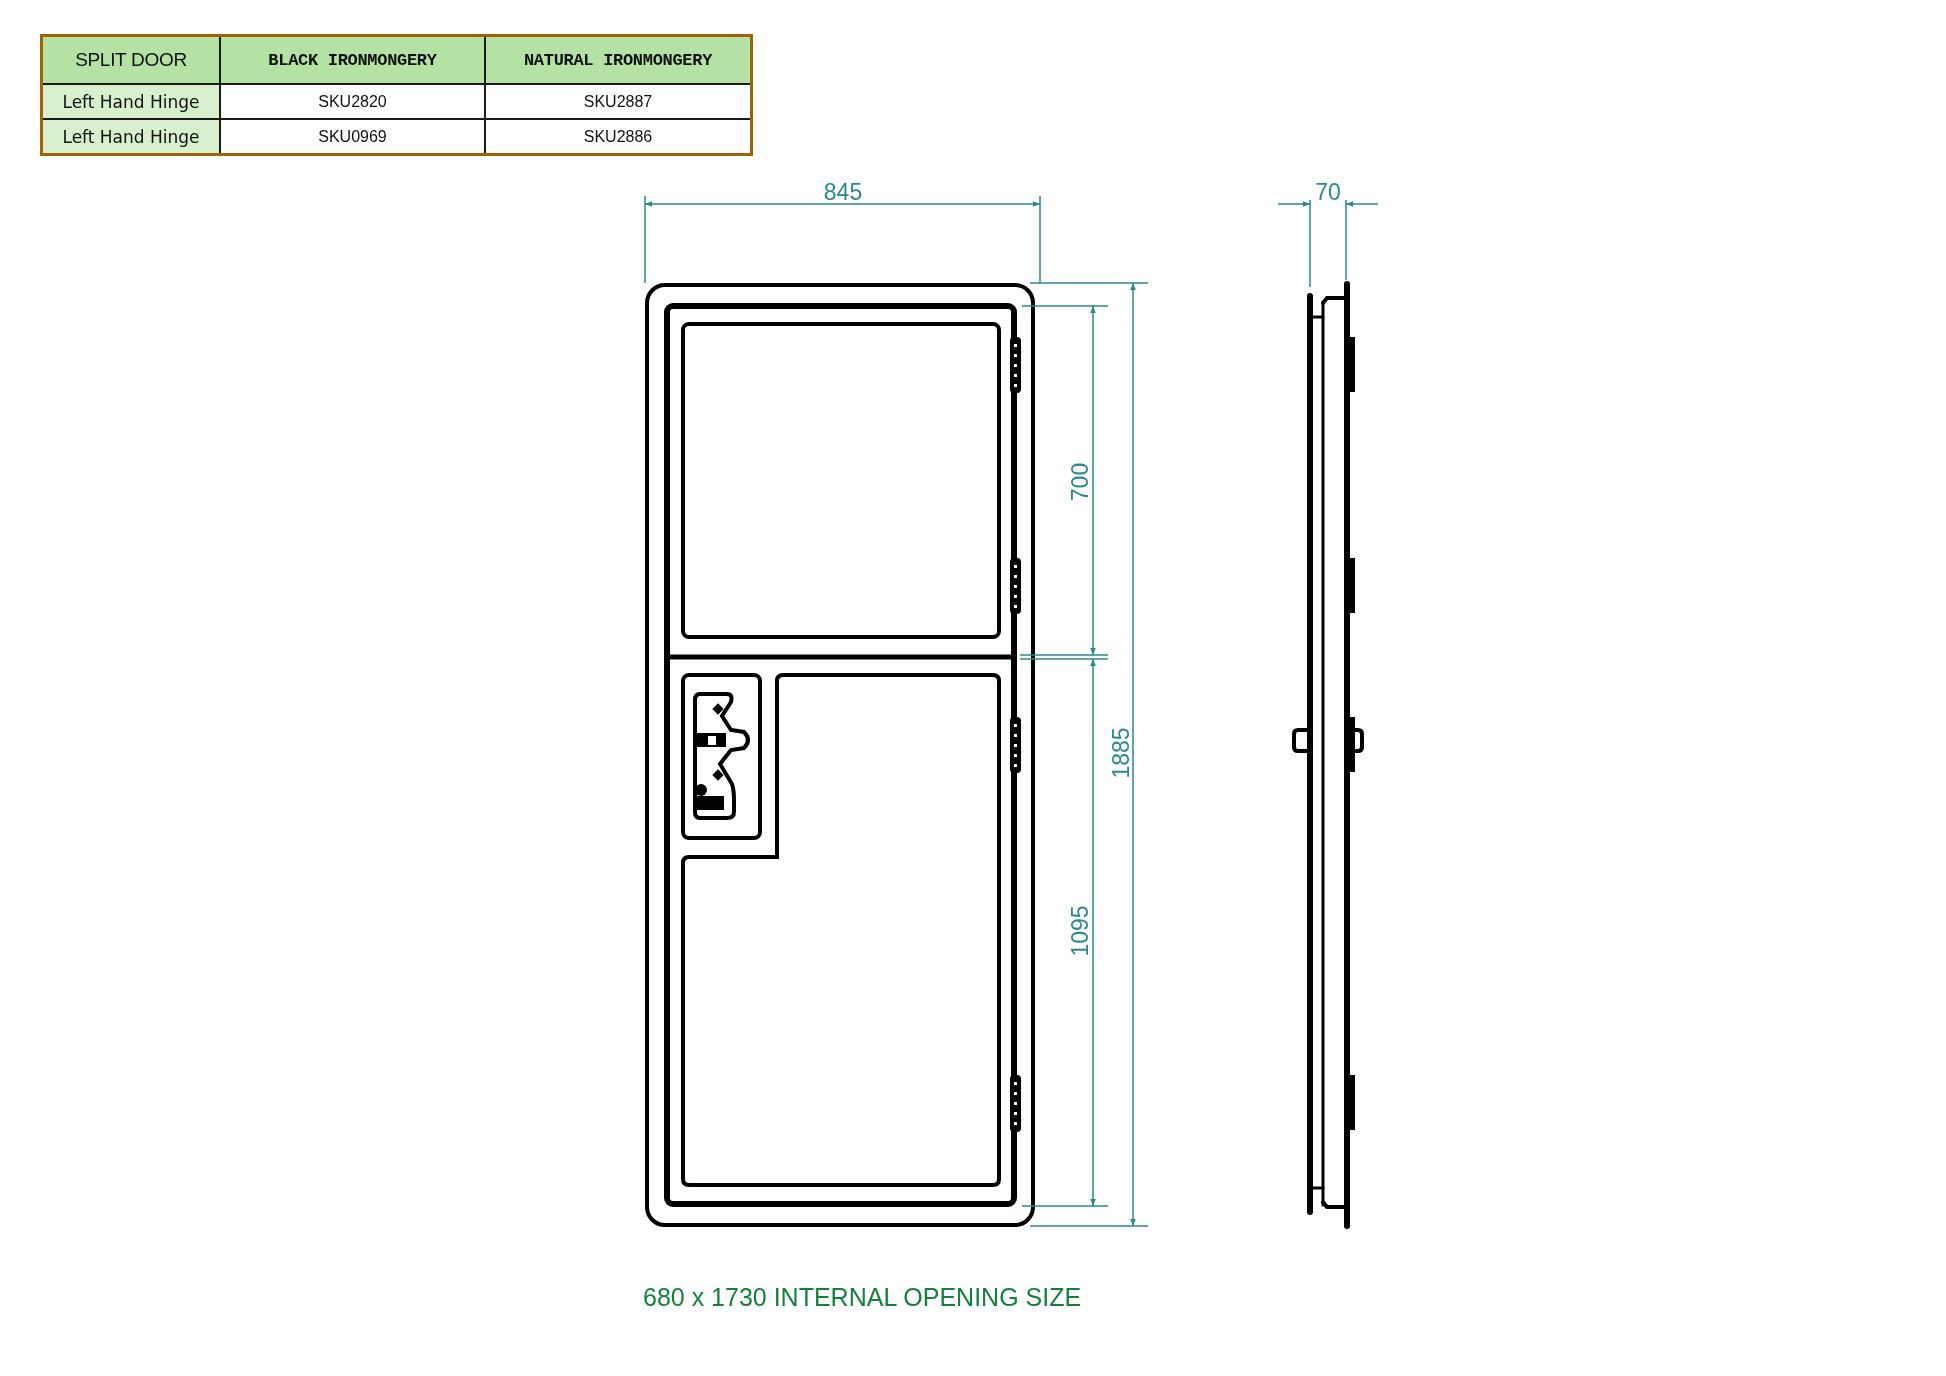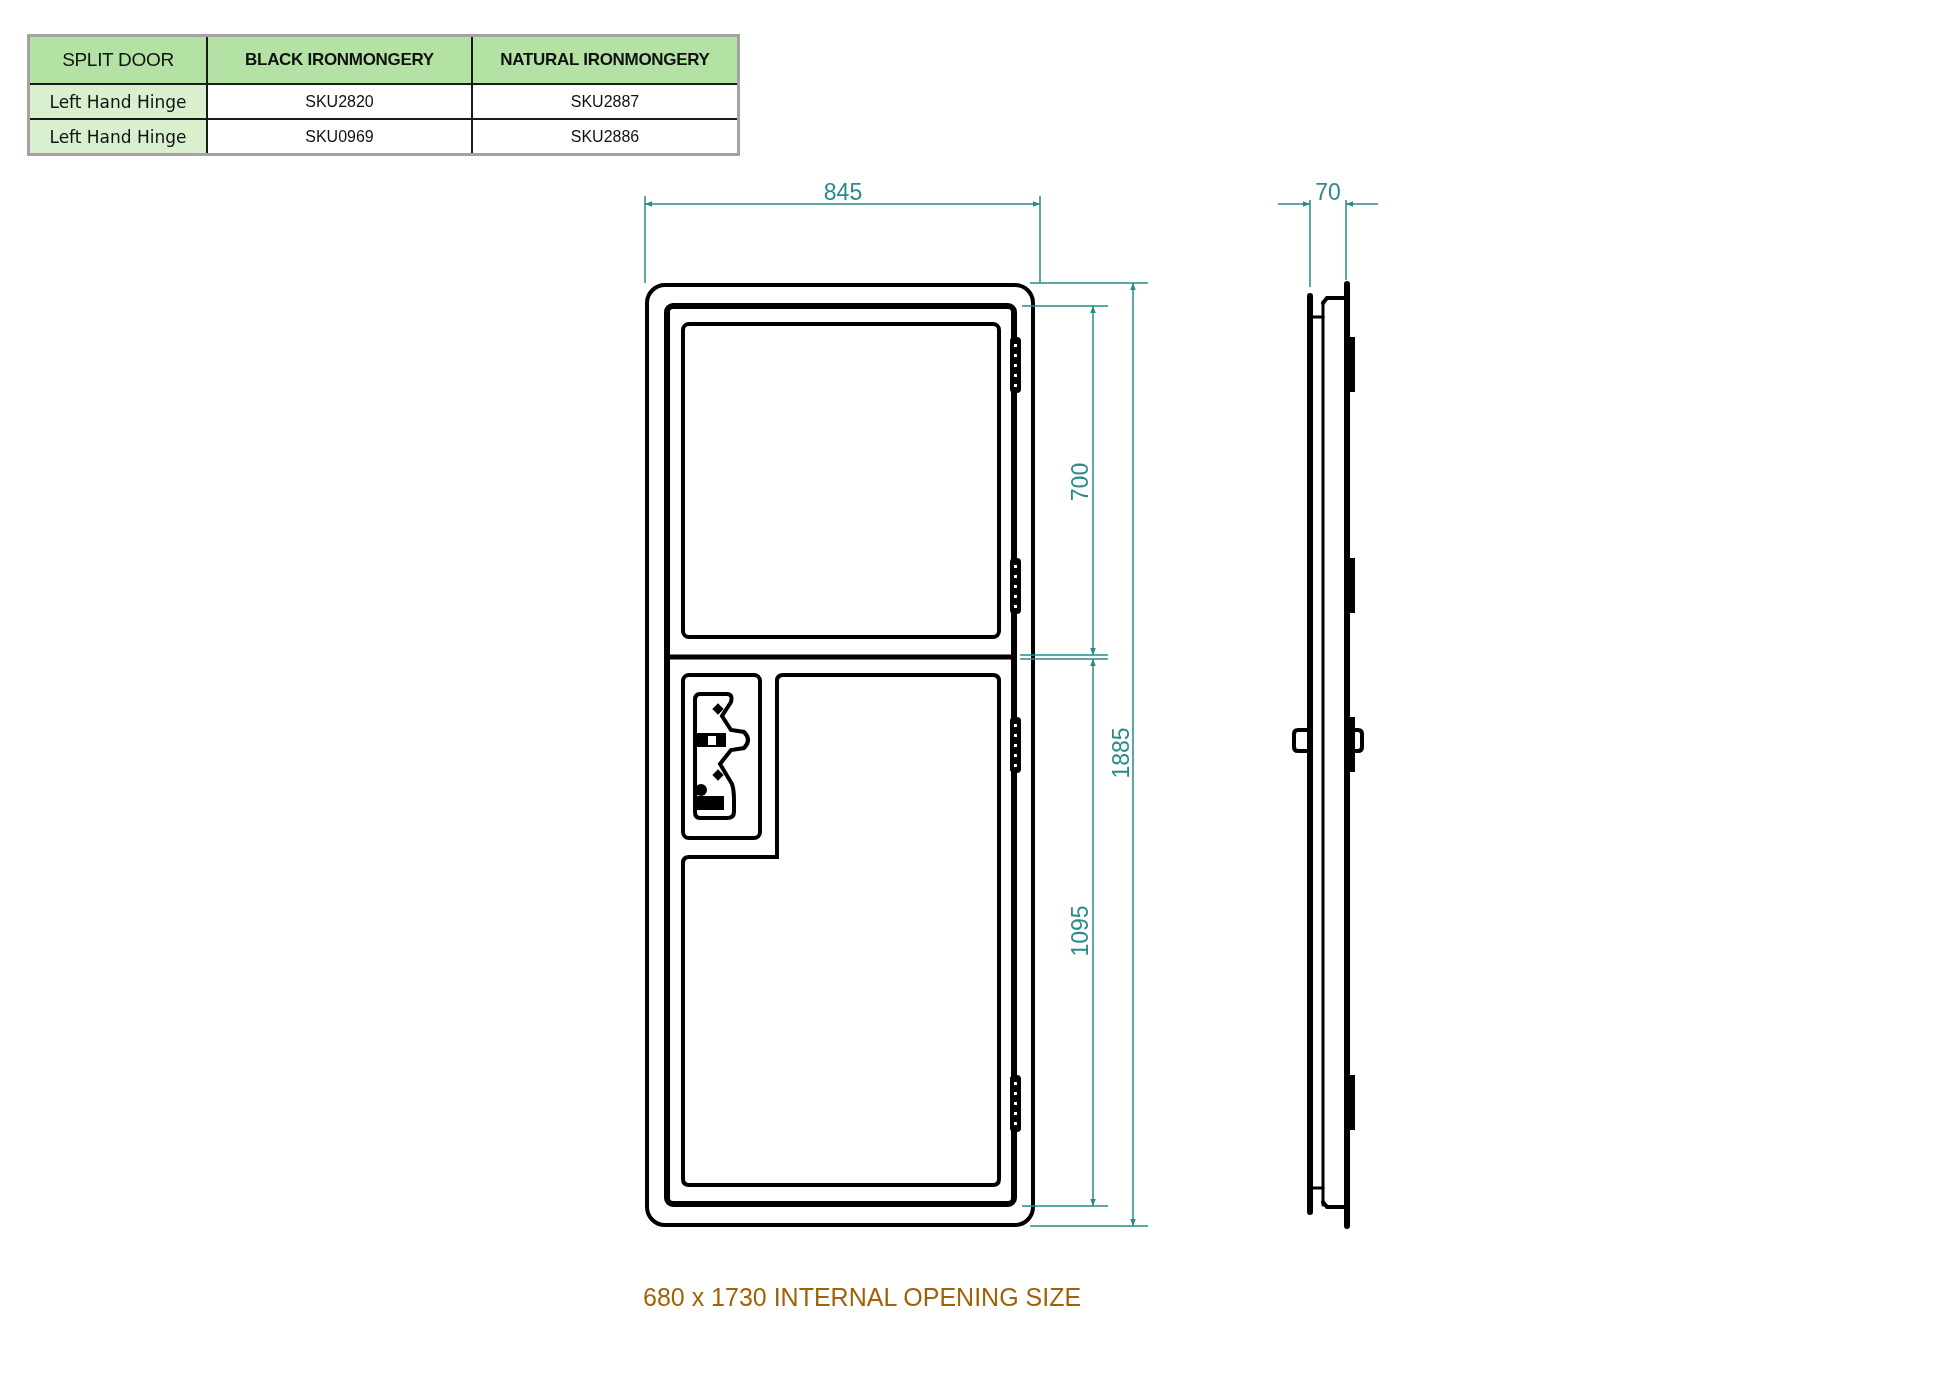--- a/index.html
+++ b/index.html
@@ -1,26 +1,26 @@
 <!DOCTYPE html>
 <html><head>
 <meta charset="utf-8">
 <style>
   html,body{margin:0;padding:0;background:#ffffff;}
   body{width:1946px;height:1376px;position:relative;overflow:hidden;font-family:"Liberation Sans","DejaVu Sans",sans-serif;}
-  .sku-table{position:absolute;left:27px;top:34px;border-collapse:collapse;border:3px solid #a3a3a3;padding-left:48px;}
+  .sku-table{position:absolute;left:40px;top:34px;border-collapse:collapse;border:3px solid #a16207;padding-left:48px;}
   .sku-table td,.sku-table th{border:2px solid #1a1a1a;padding:0;text-align:center;vertical-align:middle;font-size:16px;color:#111;}
-  .sku-table th{background:#b3e2a4;height:46px;font-weight:bold;font-family:Liberation Sans, sans-serif;font-size:17px;letter-spacing:-0.3px;}
+  .sku-table th{background:#b3e2a4;height:46px;font-weight:bold;font-family:Liberation Mono, monospace;font-size:17px;letter-spacing:-0.3px;}
   .sku-table th.corner{font-weight:normal;font-family:"Liberation Sans",sans-serif;font-size:19px;}
   .sku-table td.rowh{background:#d9f0cf;font-weight:normal;font-family:"DejaVu Sans",sans-serif;font-size:17px;}
   .sku-table tr.r td{height:33px;}
   .c1{width:176px}.c2{width:263px}.c3{width:264px}
   svg.drawing{position:absolute;left:0;top:0;}
   .dim-text{font-family:"Liberation Sans",sans-serif;fill:#2a8a8a;font-size:23px;}
-  .caption{position:absolute;left:643px;top:1283px;color:#a16207;font-size:25px;font-family:"Liberation Sans",sans-serif;white-space:nowrap;}
+  .caption{position:absolute;left:643px;top:1283px;color:#15803d;font-size:25px;font-family:"Liberation Sans",sans-serif;white-space:nowrap;}
 </style>
 </head>
 <body>
 
 <table class="sku-table">
   <tbody>
       <tr>
     <th class="corner c1">SPLIT DOOR</th>
     <th class="c2">BLACK IRONMONGERY</th>
     <th class="c3">NATURAL IRONMONGERY</th>

